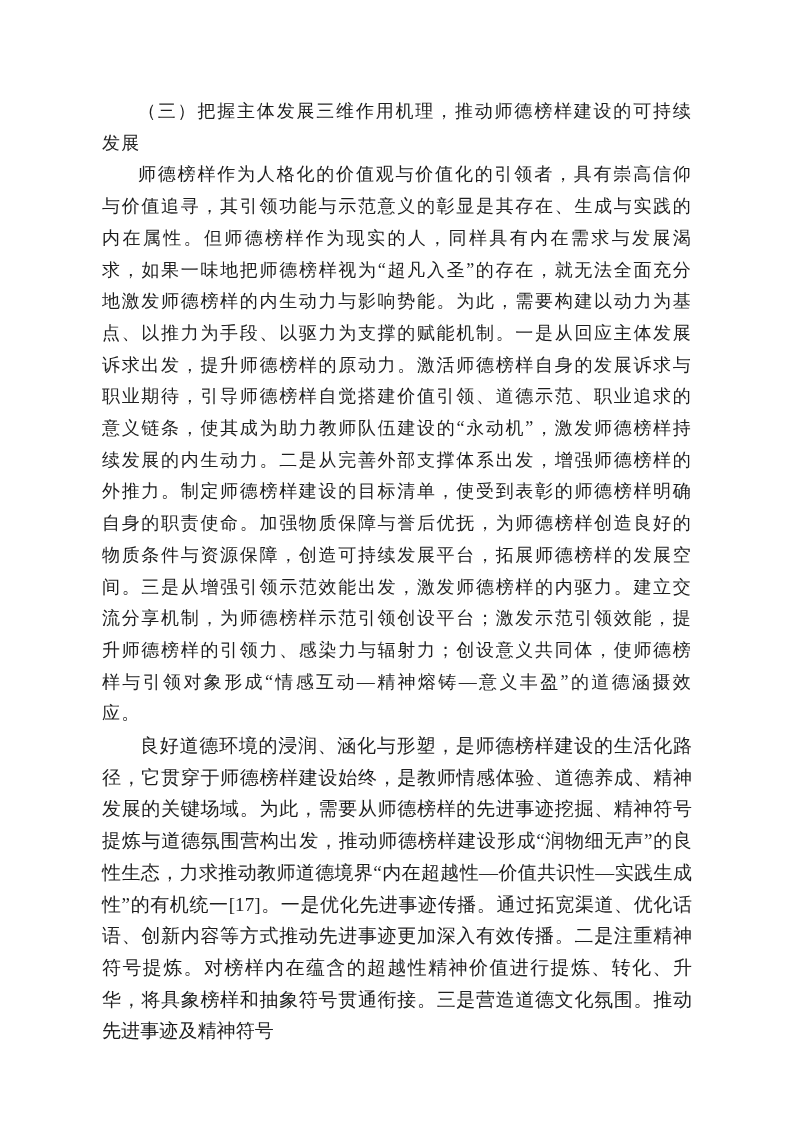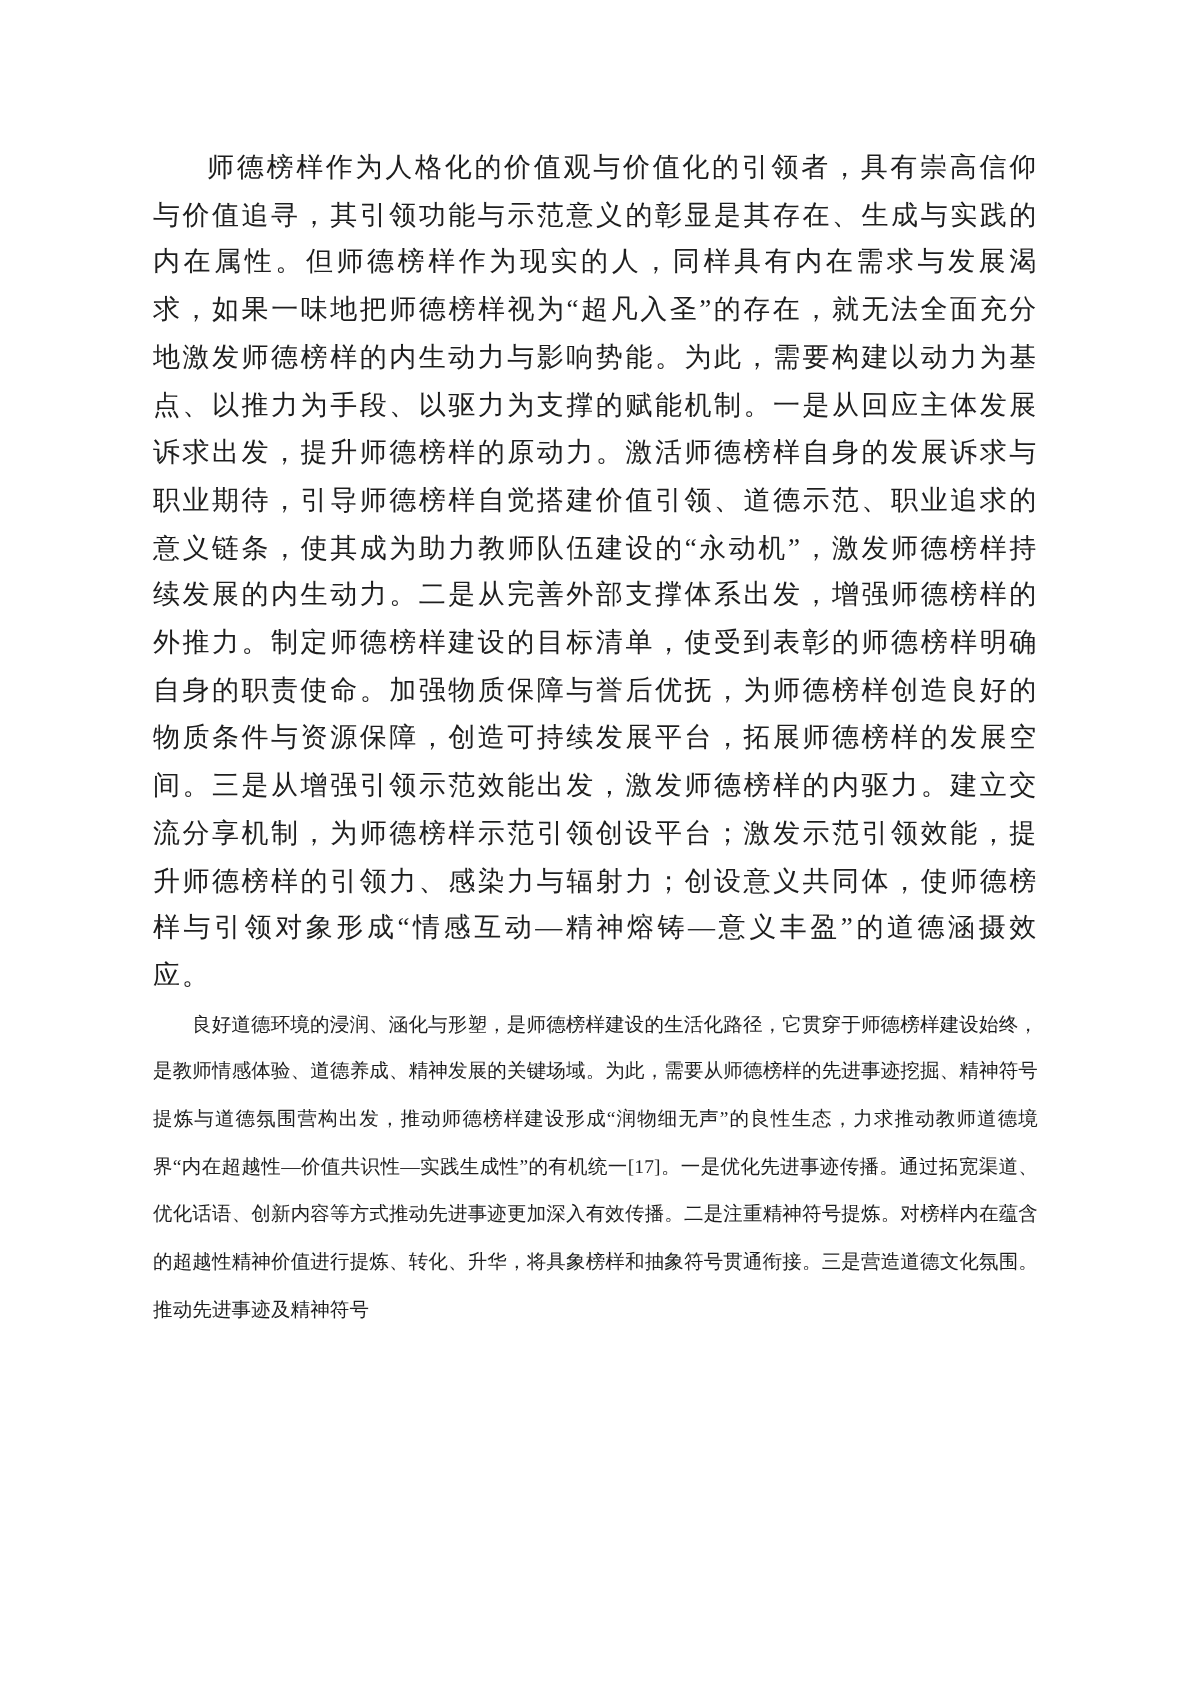--- a/index.html
+++ b/index.html
@@ -25,24 +25,25 @@
     word-break: normal;
   }
   
   .wide {
     font-size: 18px;
     line-height: 31.7px;
     letter-spacing: 1.2px;
   }
   
   .tight {
-    font-size: 13px;
+    font-size: 19px;
     line-height: 31.7px;
     letter-spacing: 0.1px;
   }
 </style>
 </head>
 <body>
 
 <div class="page">
+  <p class="para wide">（三）把握主体发展三维作用机理，推动师德榜样建设的可持续发展</p>
   <p class="para wide">师德榜样作为人格化的价值观与价值化的引领者，具有崇高信仰与价值追寻，其引领功能与示范意义的彰显是其存在、生成与实践的内在属性。但师德榜样作为现实的人，同样具有内在需求与发展渴求，如果一味地把师德榜样视为“超凡入圣”的存在，就无法全面充分地激发师德榜样的内生动力与影响势能。为此，需要构建以动力为基点、以推力为手段、以驱力为支撑的赋能机制。一是从回应主体发展诉求出发，提升师德榜样的原动力。激活师德榜样自身的发展诉求与职业期待，引导师德榜样自觉搭建价值引领、道德示范、职业追求的意义链条，使其成为助力教师队伍建设的“永动机”，激发师德榜样持续发展的内生动力。二是从完善外部支撑体系出发，增强师德榜样的外推力。制定师德榜样建设的目标清单，使受到表彰的师德榜样明确自身的职责使命。加强物质保障与誉后优抚，为师德榜样创造良好的物质条件与资源保障，创造可持续发展平台，拓展师德榜样的发展空间。三是从增强引领示范效能出发，激发师德榜样的内驱力。建立交流分享机制，为师德榜样示范引领创设平台；激发示范引领效能，提升师德榜样的引领力、感染力与辐射力；创设意义共同体，使师德榜样与引领对象形成“情感互动—精神熔铸—意义丰盈”的道德涵摄效应。</p>
   <p class="para tight">良好道德环境的浸润、涵化与形塑，是师德榜样建设的生活化路径，它贯穿于师德榜样建设始终，是教师情感体验、道德养成、精神发展的关键场域。为此，需要从师德榜样的先进事迹挖掘、精神符号提炼与道德氛围营构出发，推动师德榜样建设形成“润物细无声”的良性生态，力求推动教师道德境界“内在超越性—价值共识性—实践生成性”的有机统一[17]。一是优化先进事迹传播。通过拓宽渠道、优化话语、创新内容等方式推动先进事迹更加深入有效传播。二是注重精神符号提炼。对榜样内在蕴含的超越性精神价值进行提炼、转化、升华，将具象榜样和抽象符号贯通衔接。三是营造道德文化氛围。推动先进事迹及精神符号</p>
 </div>
 
 </body></html>

